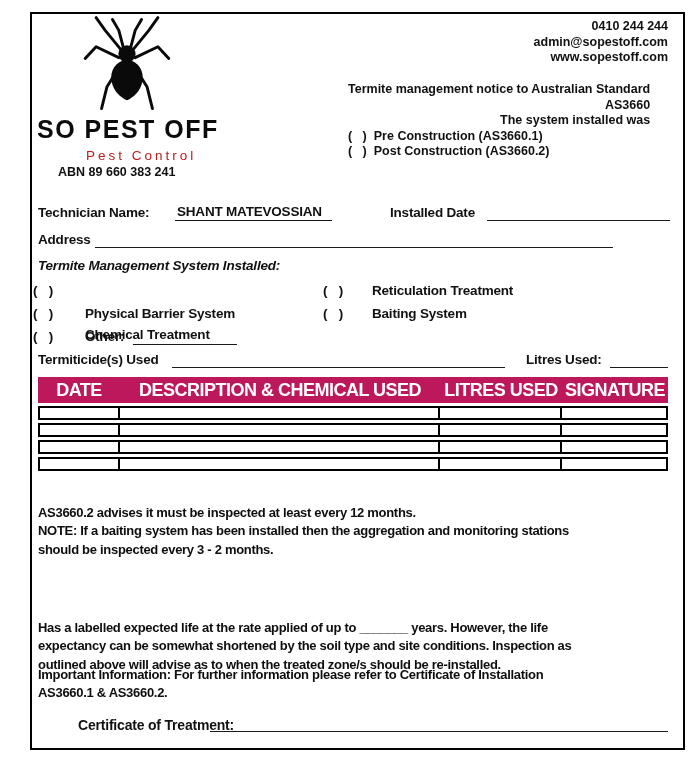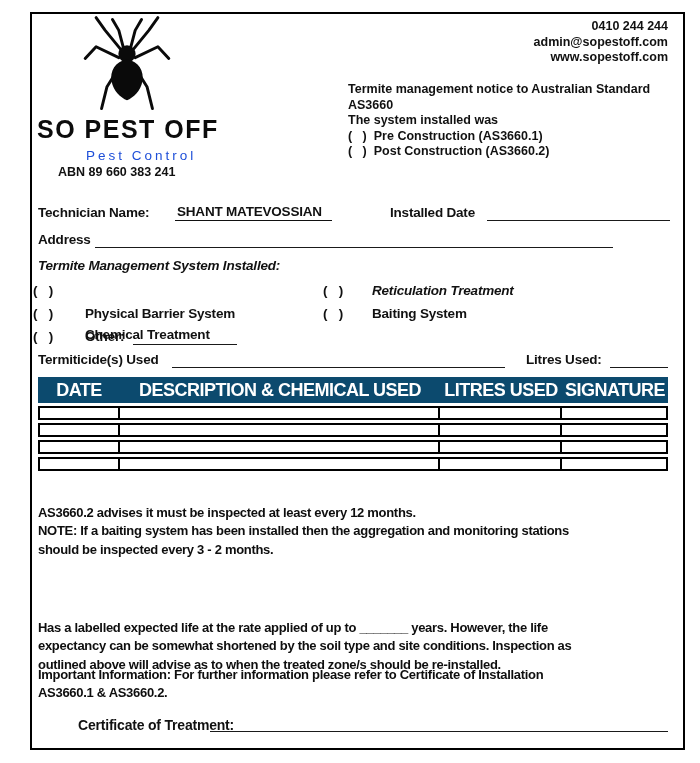--- a/index.html
+++ b/index.html
@@ -14,46 +14,46 @@
     border:2px solid #000;
   }
   .abs { position:absolute; white-space:nowrap; }
 
   
   .contact { right:32px; top:19px; text-align:right; font-weight:700; font-size:12.5px; line-height:15.5px;margin-left:12px; }
 
   
   .spider { left:80px; top:14px; }
   .brand { left:37px; top:115px; font-weight:700; font-size:25px; letter-spacing:1.5px; color:#0c0c0c; transform:scaleY(1.02); }
-  .tagline { left:86px; top:148px; font-weight:400; font-size:13.5px; letter-spacing:3px; color:#1d4ed8; }
+  .tagline { left:86px; top:148px; font-weight:400; font-size:13.5px; letter-spacing:3px; color:#b91c1c; }
   .abn { left:58px; top:165px; font-weight:700; font-size:12.5px; }
 
   
-  .notice { left:348px; top:82px; font-weight:700; font-size:12.5px; line-height:15.5px; }
+  .notice { left:348px; top:82px; font-weight:700; font-size:12.5px; line-height:15.5px;text-align:right; }
   .notice-opt { display:flex; gap:7px; }
   .paren { white-space:pre; font-weight:700; }
 
   
   .lbl { font-weight:700; font-size:13.5px; letter-spacing:-0.2px; }
   .fill-line { border-bottom:1.5px solid #1a1a1a; height:16px; }
   .tech-value {
     left:175px; top:204px; font-weight:700; font-size:13.5px;
     border-bottom:1.8px solid #111; padding:0 10px 1px 2px; letter-spacing:-0.2px;
   }
 
   
   .cb-paren { font-size:13.5px; }
 
   
   .treatment-table {
     position:absolute; left:38px; top:374px; width:630px;
     border-collapse:separate; border-spacing:0 3px; table-layout:fixed;
   }
   .treatment-table th {
-    background:#0c4a6e; color:#fff; font-weight:700; font-size:18px;
+    background:#be185d; color:#fff; font-weight:700; font-size:18px;
     letter-spacing:-0.5px; height:26px; text-align:center; padding:0;
   }
   .treatment-table td {
     background:#fff; height:14px; padding:0;
     border-top:2px solid #000; border-bottom:2px solid #000; border-right:2px solid #000;
   }
   .treatment-table td:first-child { border-left:2px solid #000; }
 
   
   .para { position:absolute; left:38px; }
@@ -112,21 +112,21 @@
   <div class="abs fill-line" style="left:487px; top:205px; width:183px;"></div>
 
   <div class="abs lbl" style="left:38px; top:232px;">Address</div>
   <div class="abs fill-line" style="left:95px; top:232px; width:518px;"></div>
 
   <div class="abs lbl" style="left:38px; top:258px;font-style:italic;">Termite Management System Installed:</div>
 
   <span class="abs paren cb-paren" style="left:33px; top:283px;">(   )</span>
   <span class="abs lbl" style="left:85px; top:283px;margin-top:44px;">Chemical Treatment</span>
   <span class="abs paren cb-paren" style="left:323px; top:283px;">(   )</span>
-  <span class="abs lbl" style="left:372px; top:283px;font-style:italic;">Reticulation Treatment</span>
+  <span class="abs lbl" style="left:372px; top:283px;">Reticulation Treatment</span>
 
   <span class="abs paren cb-paren" style="left:33px; top:306px;">(   )</span>
   <span class="abs lbl" style="left:85px; top:306px;">Physical Barrier System</span>
   <span class="abs paren cb-paren" style="left:323px; top:306px;">(   )</span>
   <span class="abs lbl" style="left:372px; top:306px;">Baiting System</span>
 
   <span class="abs paren cb-paren" style="left:33px; top:329px;">(   )</span>
   <span class="abs lbl" style="left:85px; top:329px;">Other:</span>
   <div class="abs fill-line" style="left:133px; top:329px; width:104px;"></div>
 

